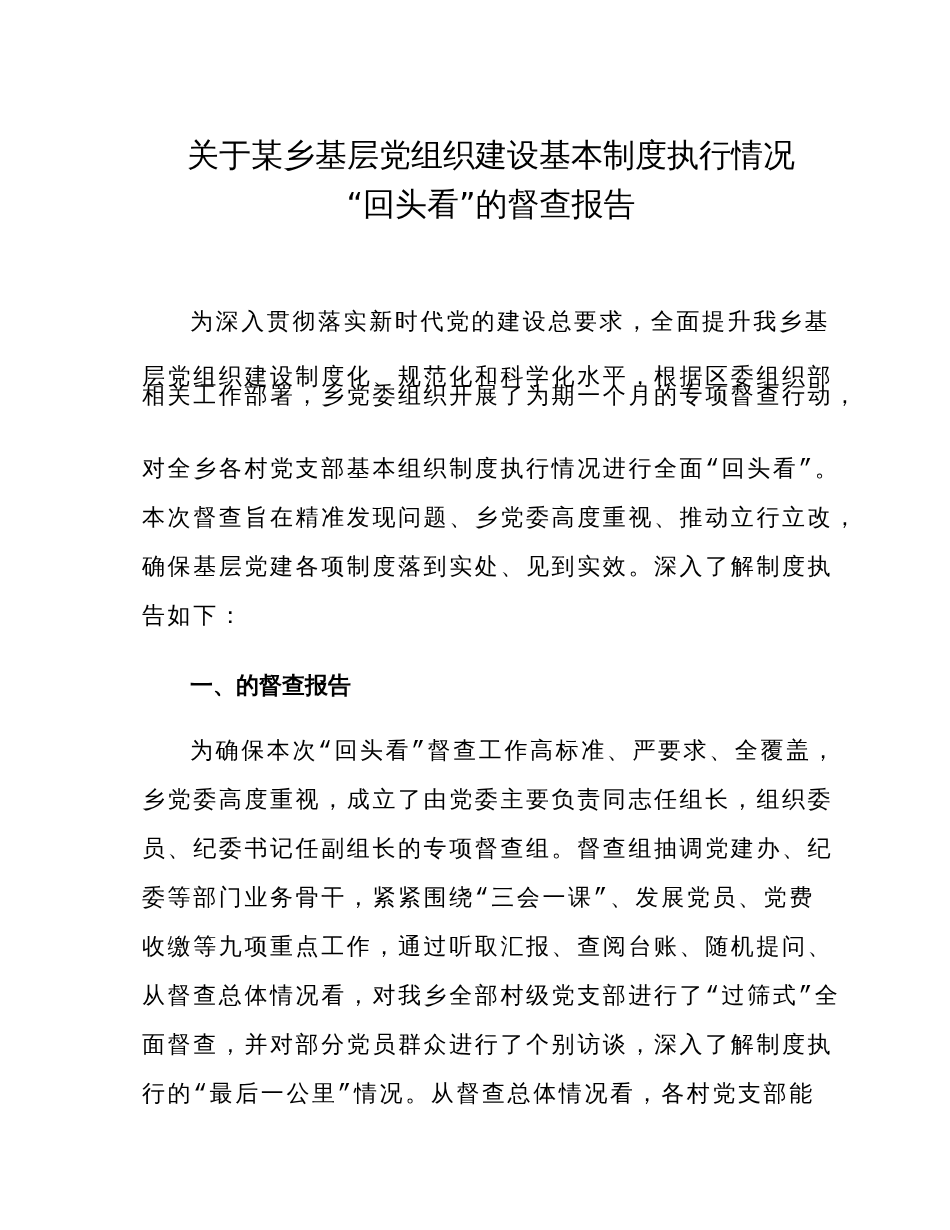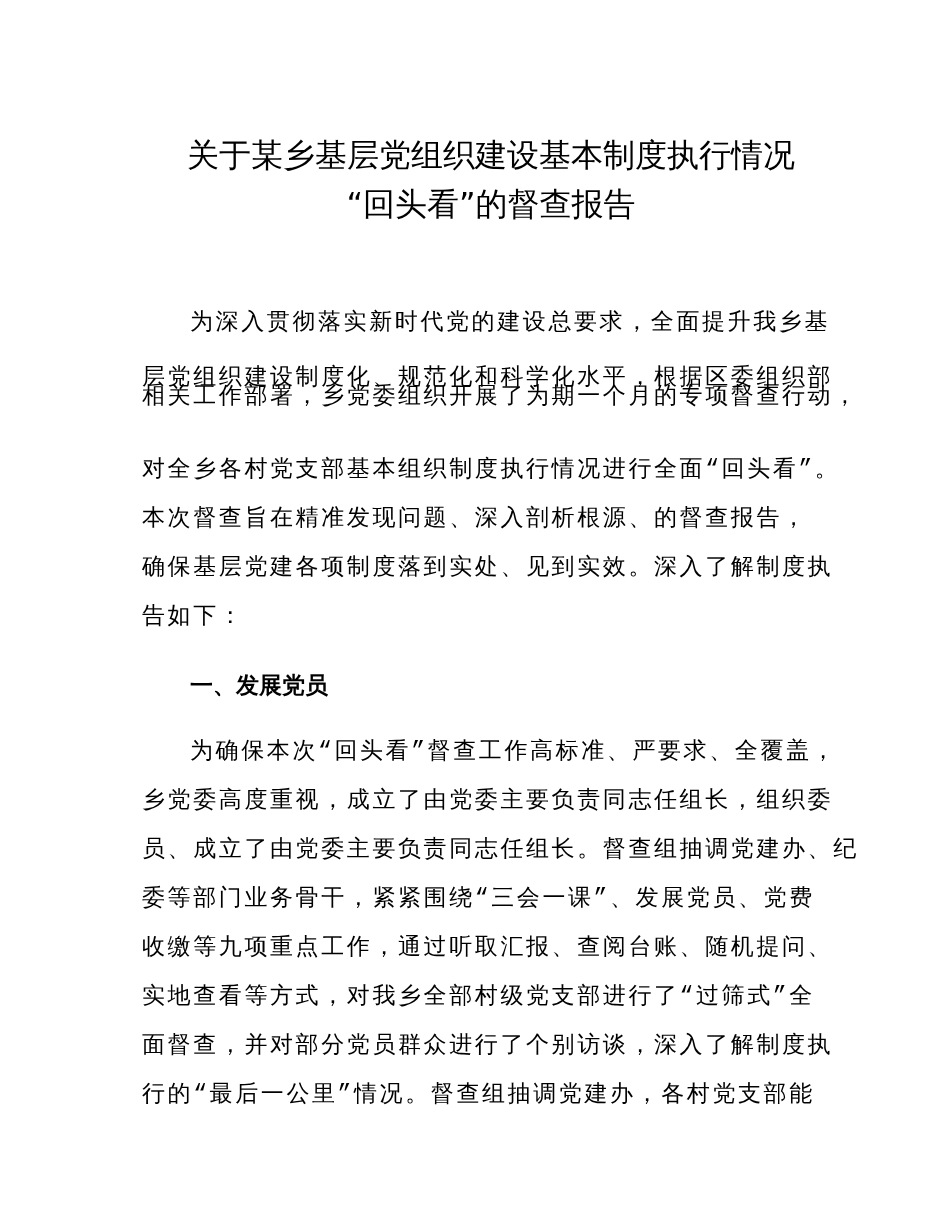--- a/index.html
+++ b/index.html
@@ -32,30 +32,30 @@
 
 <div class="page">
   <h1 class="title l1">关于某乡基层党组织建设基本制度执行情况</h1>
   <h1 class="title l2">“回头看”的督查报告</h1>
 
   <div>
     <p class="body-line indent" style="top:308px">为深入贯彻落实新时代党的建设总要求，全面提升我乡基</p>
     <p class="body-line" style="top:363px">层党组织建设制度化、规范化和科学化水平，根据区委组织部</p>
     <p class="body-line" style="top:382px">相关工作部署，乡党委组织开展了为期一个月的专项督查行动，</p>
     <p class="body-line" style="top:455px">对全乡各村党支部基本组织制度执行情况进行全面“回头看”。</p>
-    <p class="body-line" style="top:504px">本次督查旨在精准发现问题、深入剖析根源、的督查报告，</p>
+    <p class="body-line" style="top:504px">本次督查旨在精准发现问题、乡党委高度重视、推动立行立改，</p>
     <p class="body-line" style="top:553px">确保基层党建各项制度落到实处、见到实效。深入了解制度执</p>
     <p class="body-line" style="top:602px">告如下：</p>
   </div>
 
-  <h2 class="section-heading" style="top:670px">一、发展党员</h2>
+  <h2 class="section-heading" style="top:670px">一、的督查报告</h2>
 
   <div>
     <p class="body-line indent" style="top:737px">为确保本次“回头看”督查工作高标准、严要求、全覆盖，</p>
     <p class="body-line" style="top:786px">乡党委高度重视，成立了由党委主要负责同志任组长，组织委</p>
-    <p class="body-line" style="top:835px">员、成立了由党委主要负责同志任组长。督查组抽调党建办、纪</p>
+    <p class="body-line" style="top:835px">员、纪委书记任副组长的专项督查组。督查组抽调党建办、纪</p>
     <p class="body-line" style="top:884px">委等部门业务骨干，紧紧围绕“三会一课”、发展党员、党费</p>
     <p class="body-line" style="top:933px">收缴等九项重点工作，通过听取汇报、查阅台账、随机提问、</p>
-    <p class="body-line" style="top:982px">实地查看等方式，对我乡全部村级党支部进行了“过筛式”全</p>
+    <p class="body-line" style="top:982px">从督查总体情况看，对我乡全部村级党支部进行了“过筛式”全</p>
     <p class="body-line" style="top:1031px">面督查，并对部分党员群众进行了个别访谈，深入了解制度执</p>
-    <p class="body-line" style="top:1080px">行的“最后一公里”情况。督查组抽调党建办，各村党支部能</p>
+    <p class="body-line" style="top:1080px">行的“最后一公里”情况。从督查总体情况看，各村党支部能</p>
   </div>
 </div>
 
 </body></html>

